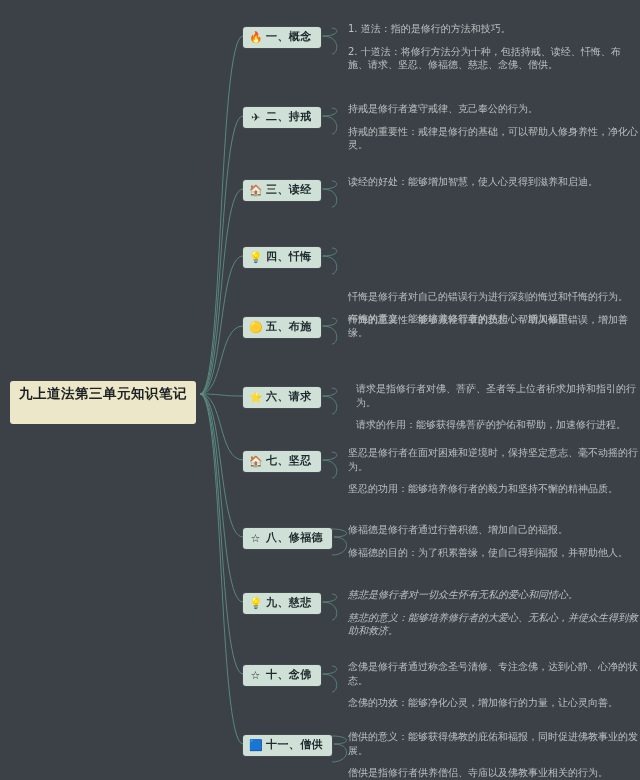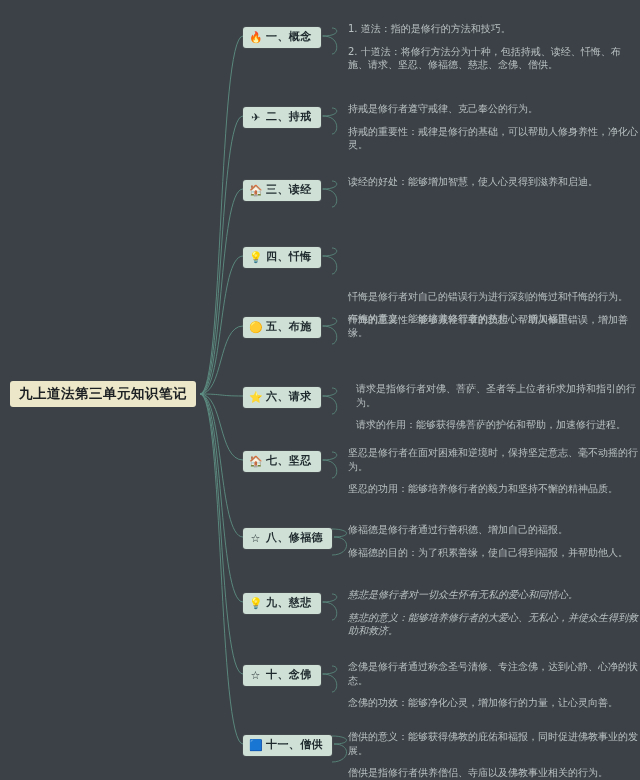--- a/index.html
+++ b/index.html
@@ -17,21 +17,21 @@
   svg.connectors{position:absolute;left:0;top:0;width:640px;height:780px;pointer-events:none;}
   
   .root-node{
     position:absolute;
     left:10px;top:381px;
     background:#ece7c8;
     color:#1d2124;
     font-size:13.5px;
     font-weight:bold;
     letter-spacing:.5px;
-    padding:5px 9px 6px 9px;
+    padding:5px 9px 23px 9px;
     border-radius:3px;
     white-space:nowrap;
     line-height:1.1;
   }
   
   .branch{
     position:absolute;
     display:flex;
     align-items:center;
     gap:4px;

